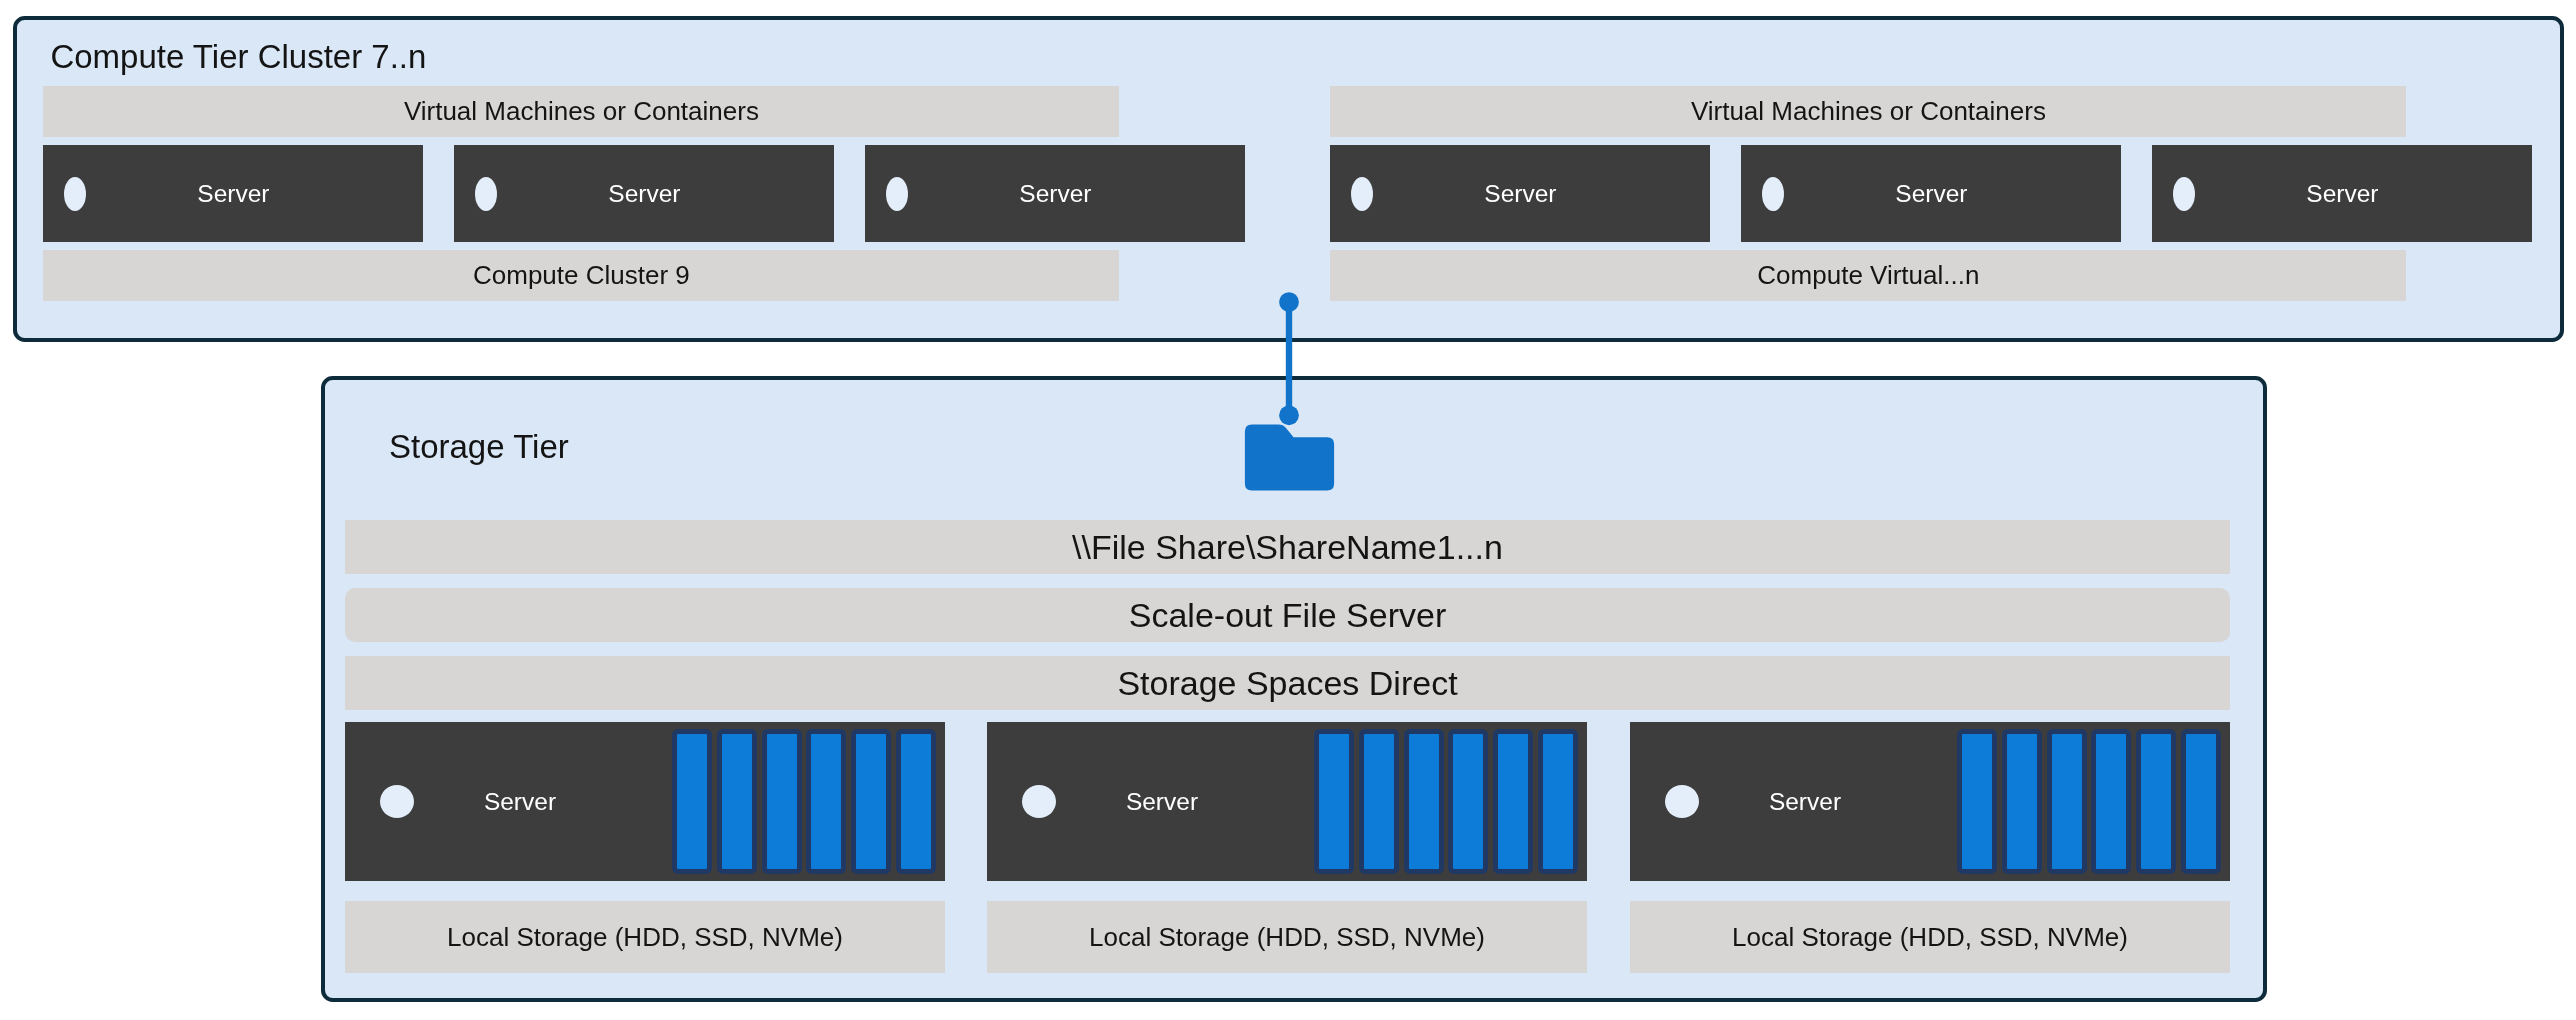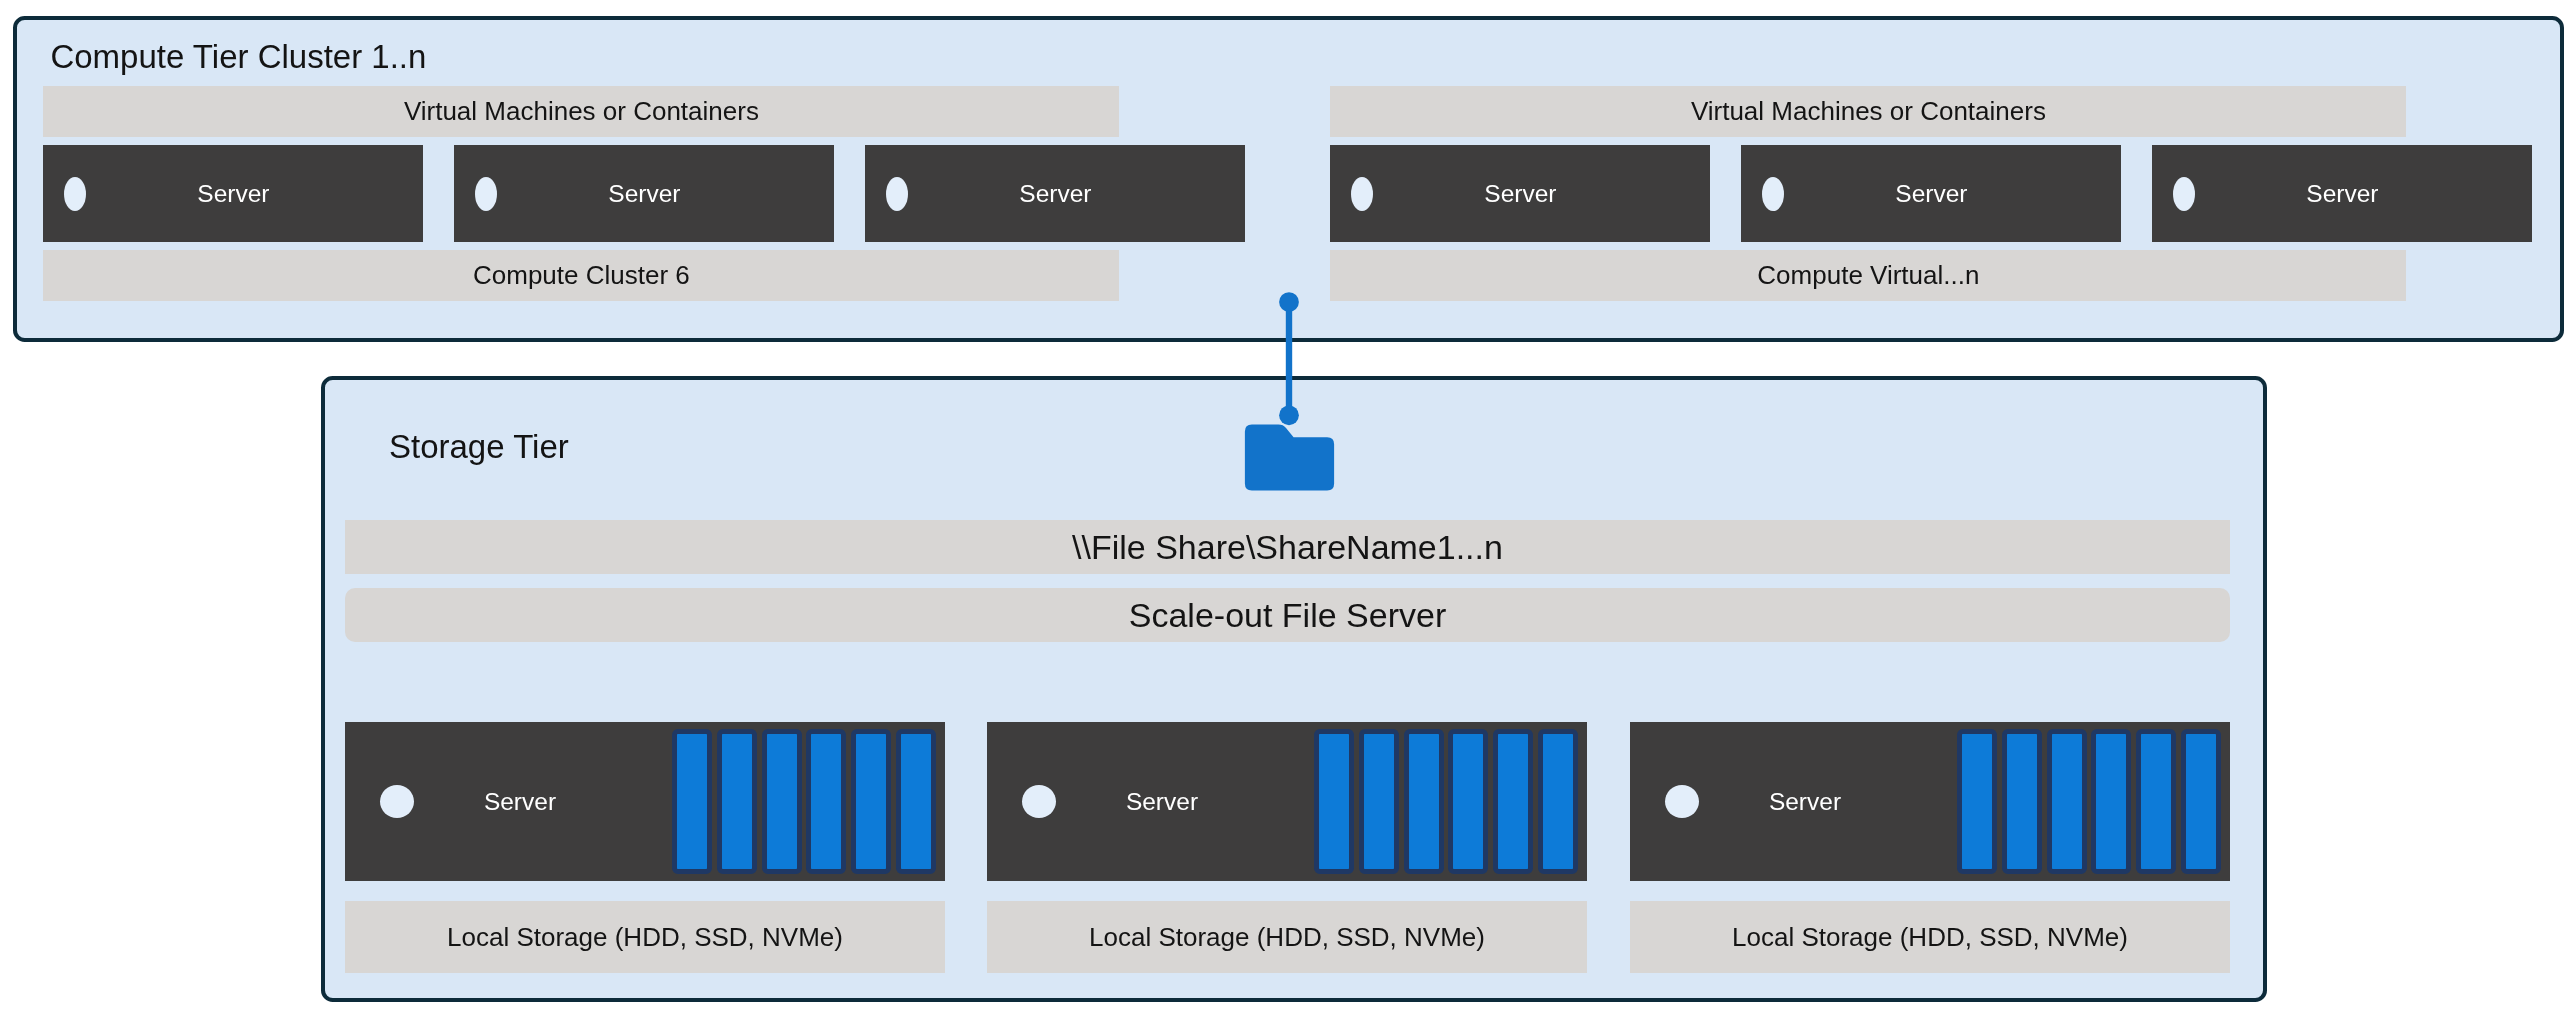--- a/index.html
+++ b/index.html
@@ -57,39 +57,39 @@
 
   #connector{position:absolute;left:1271px;top:289px;width:36px;height:140px;z-index:5;}
   #folder{position:absolute;left:1240px;top:421px;width:99px;height:73px;z-index:4;}
 </style>
 </head>
 <body>
 
 <div class="stage">
 
   <div class="panel" id="compute-panel">
-    <div class="panel-title" id="compute-title">Compute Tier Cluster 1..n</div>
+    <div class="panel-title" id="compute-title">Compute Tier Cluster 7..n</div>
 
     <div class="cluster-group" id="cluster-1">
       <div class="gray-bar vm-bar">Virtual Machines or Containers</div>
       <div class="server-row">
         <div class="server-box sb0">
           <span class="led led-compute"></span>
           <span class="server-label">Server</span>
         </div>
         <div class="server-box sb1">
           <span class="led led-compute"></span>
           <span class="server-label">Server</span>
         </div>
         <div class="server-box sb2">
           <span class="led led-compute"></span>
           <span class="server-label">Server</span>
         </div>
       </div>
-      <div class="gray-bar cluster-bar">Compute Cluster 6</div>
+      <div class="gray-bar cluster-bar">Compute Cluster 9</div>
     </div>
 
     <div class="cluster-group" id="cluster-n">
       <div class="gray-bar vm-bar">Virtual Machines or Containers</div>
       <div class="server-row">
         <div class="server-box sb0">
           <span class="led led-compute"></span>
           <span class="server-label">Server</span>
         </div>
         <div class="server-box sb1">
@@ -109,20 +109,21 @@
     <line x1="31" y1="22" x2="31" y2="217" stroke="#1273ca" stroke-width="11"></line>
     <circle cx="31" cy="22" r="17" fill="#1273ca"></circle>
     <circle cx="31" cy="217" r="17" fill="#1273ca"></circle>
   </svg>
 
   <div class="panel" id="storage-panel">
     <div class="panel-title" id="storage-title">Storage Tier</div>
 
     <div class="layer-bar" id="layer-bar-0">\\File Share\ShareName1...n</div>
     <div class="layer-bar" id="layer-bar-1">Scale-out File Server</div>
+    <div class="layer-bar" id="layer-bar-2">Storage Spaces Direct</div>
 
     <div class="storage-server ss0">
       <span class="led led-storage"></span>
       <span class="server-label">Server</span>
       <div class="disk-rack">
         <span class="disk"></span>
         <span class="disk"></span>
         <span class="disk"></span>
         <span class="disk"></span>
         <span class="disk"></span>

